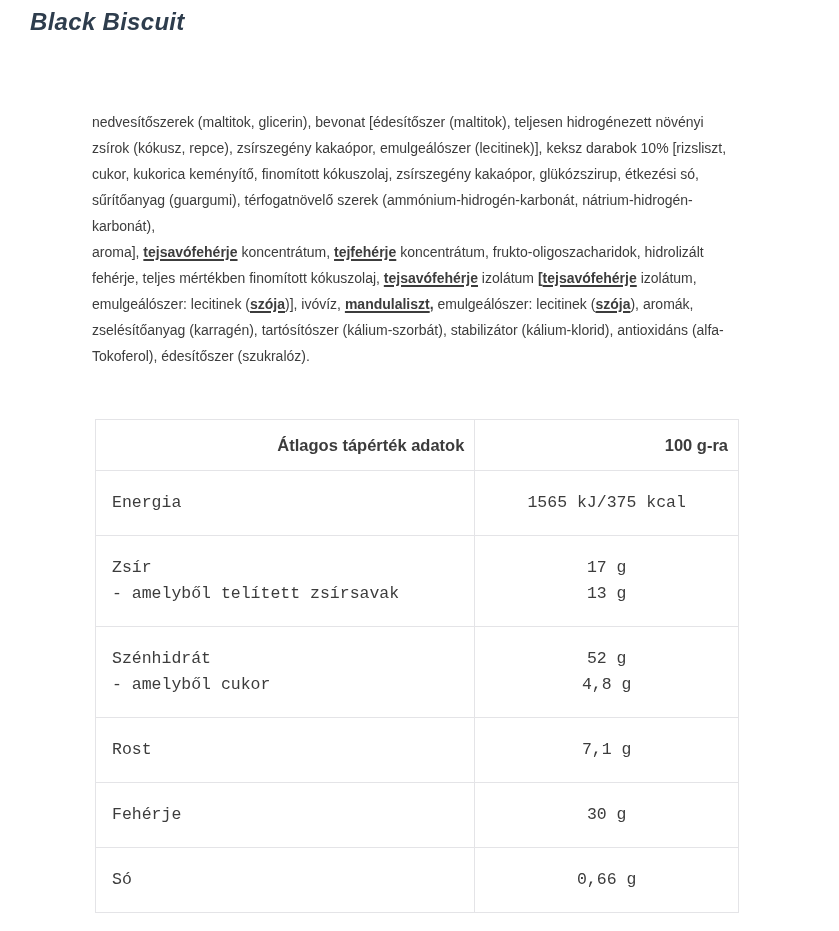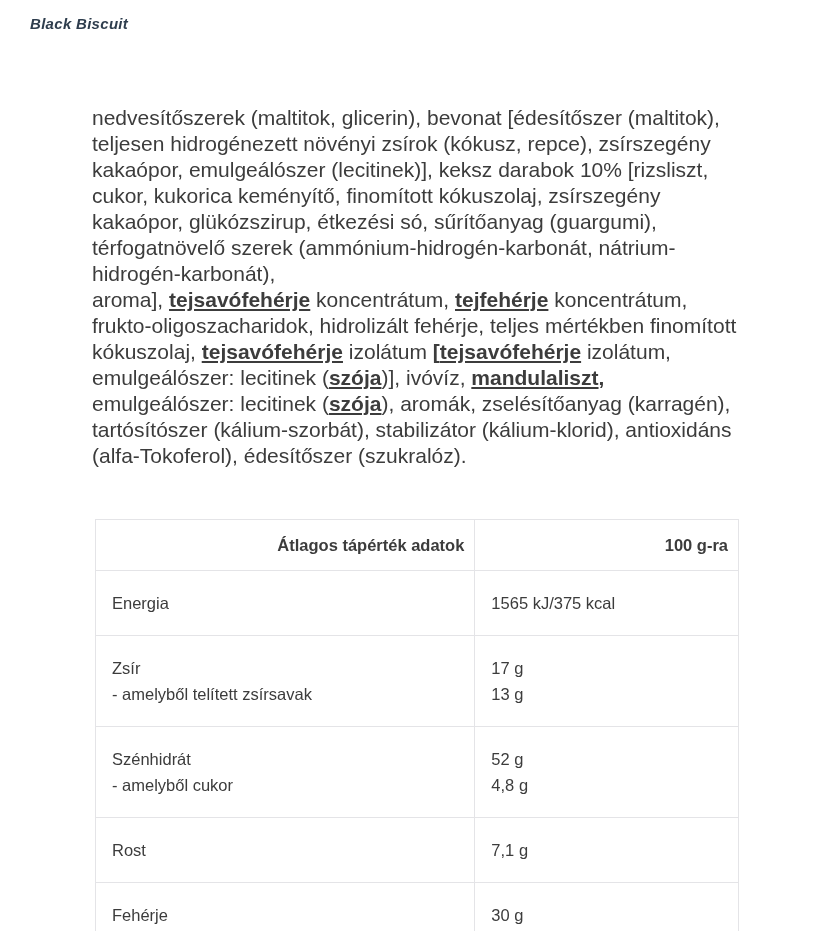--- a/index.html
+++ b/index.html
@@ -11,32 +11,32 @@
   *{box-sizing:border-box;}
   html,body{margin:0;padding:0;}
   body{
     width:839px;height:931px;
     background:var(--c-bg);
     font-family:"Liberation Sans", sans-serif;
     color:var(--c-text);
     overflow:hidden;
   }
   .page-title{
-    margin:15px 0 0 30px;
-    font-size:15px;
+    margin:8px 0 0 30px;
+    font-size:24px;
     font-weight:bold;
     font-style:italic;
     letter-spacing:.3px;
     color:var(--c-title);
     line-height:1.2;
   }
   .ingredients{
     margin:72px 0 0 92px;
     width:648px;
-    font-size:21px;
+    font-size:14px;
     line-height:26px;
     color:var(--c-text);
   }
   .ingredients strong{font-weight:bold;}
   .ingredients .u{
     text-decoration:underline;
     text-decoration-thickness:1.5px;
     text-underline-offset:2px;
     margin-top:28px;
   }
@@ -53,23 +53,23 @@
     vertical-align:middle;
   }
   .nutrition th{
     font-weight:bold;
     text-align:right;
     padding:14px 10px;
     line-height:22px;
   }
   .nutrition col.c1{width:59%;}
   .nutrition col.c2{width:41%;}
-  .nutrition td{padding:19px 16px;line-height:26px;}
+  .nutrition td{padding:19px 16px;line-height:26px;font-family:Liberation Mono, monospace;}
   .nutrition td.label{text-align:left;}
-  .nutrition td.value{text-align:left;}
+  .nutrition td.value{text-align:center;}
 </style>
 </head>
 <body>
 
 <div class="page">
 
   <h1 class="page-title">Black Biscuit</h1>
 
   <p class="ingredients"><span>nedvesítőszerek (maltitok, glicerin), bevonat [édesítőszer (maltitok), teljesen hidrogénezett növényi zsírok (kókusz, repce), zsírszegény kakaópor, emulgeálószer (lecitinek)], keksz darabok 10% [rizsliszt, cukor, kukorica keményítő, finomított kókuszolaj, zsírszegény kakaópor, glükózszirup, étkezési só, sűrítőanyag (guargumi), térfogatnövelő szerek (ammónium-hidrogén-karbonát, nátrium-hidrogén-karbonát),</span><br><span>aroma], </span><strong class="u">tejsavófehérje</strong><span> koncentrátum, </span><strong class="u">tejfehérje</strong><span> koncentrátum, frukto-oligoszacharidok, hidrolizált fehérje, teljes mértékben finomított kókuszolaj, </span><strong class="u">tejsavófehérje</strong><span> izolátum </span><strong>[</strong><strong class="u">tejsavófehérje</strong><span> izolátum, emulgeálószer: lecitinek (</span><strong class="u">szója</strong><span>)], ivóvíz, </span><strong class="u">mandulaliszt</strong><strong>,</strong><span> emulgeálószer: lecitinek (</span><strong class="u">szója</strong><span>), aromák, zselésítőanyag (karragén), tartósítószer (kálium-szorbát), stabilizátor (kálium-klorid), antioxidáns (alfa-Tokoferol), édesítőszer (szukralóz).</span></p>
 

